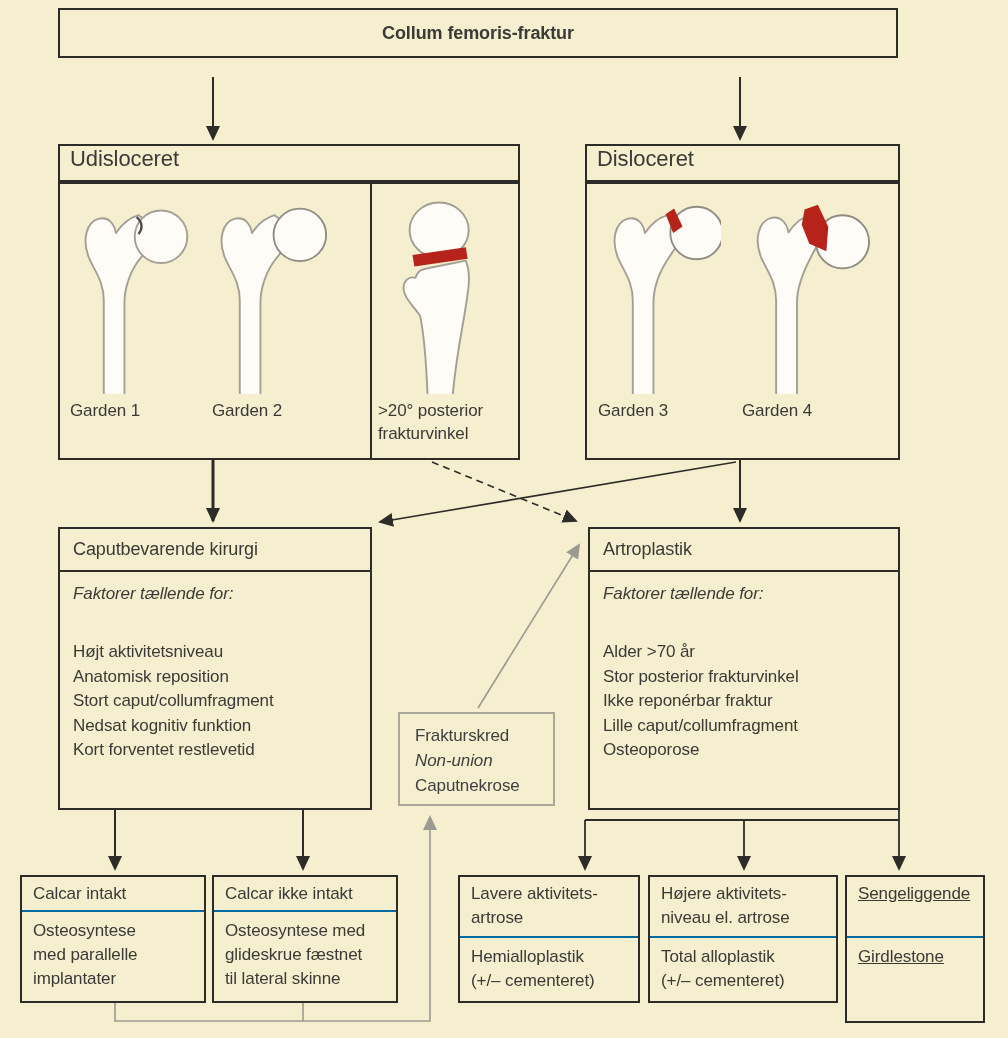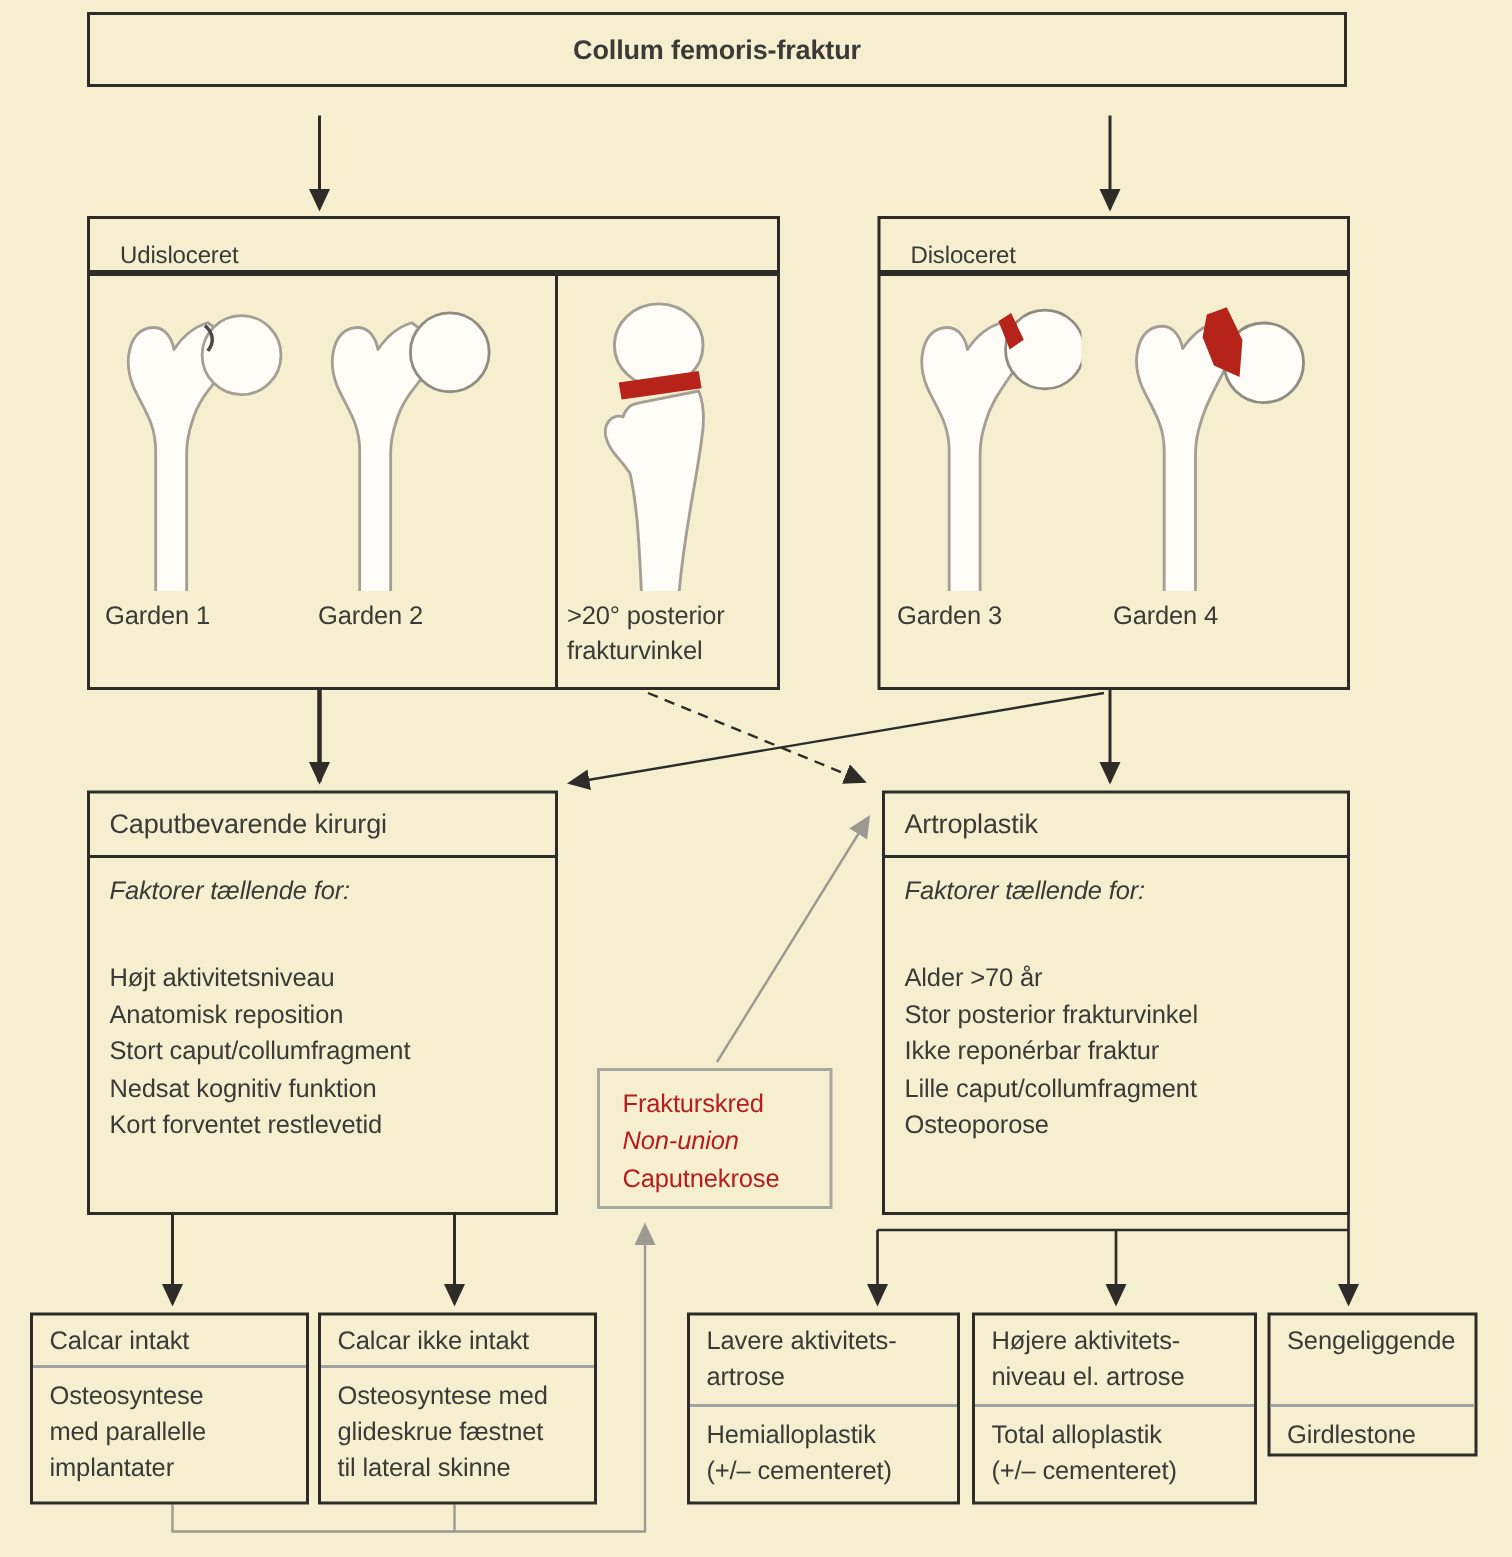--- a/index.html
+++ b/index.html
@@ -3,36 +3,36 @@
 <meta charset="utf-8">
 <style>
   html,body{margin:0;padding:0;background:#f5efd0;}
   .canvas{
     position:relative;width:1008px;height:1038px;background:#f5efd0;
     font-family:"Liberation Sans","DejaVu Sans",sans-serif;color:#3b3a36;
     letter-spacing:-0.1px;overflow:hidden;
   }
   svg.connectors{position:absolute;left:0;top:0;pointer-events:none;}
   .box{position:absolute;border:2px solid #2e2c28;box-sizing:border-box;background:transparent;}
-  .gray-box{position:absolute;border:2px solid #aaa89e;box-sizing:border-box;color:#b91c1c;}
+  .gray-box{position:absolute;border:2px solid #aaa89e;box-sizing:border-box;color:#404040;}
   .title-box{display:flex;align-items:center;justify-content:center;font-weight:bold;font-size:18px;}
-  .hdr-strip{display:flex;align-items:flex-end;padding:0 20px;font-size:16px;}
+  .hdr-strip{display:flex;align-items:flex-start;padding:0 10px;font-size:22px;}
   .img-box{}
   .cell-divider{position:absolute;top:0;bottom:0;border-left:2px solid #2e2c28;}
   .fig{position:absolute;}
   .fig-label{position:absolute;font-size:17px;line-height:21px;}
   .mid-box .mb-header{height:41px;border-bottom:2px solid #2e2c28;display:flex;align-items:center;padding:0 13px;font-size:18px;}
   .mid-box .mb-content{padding:12px 13px 0;}
   .factors-heading{font-style:italic;font-size:17px;margin-bottom:36px;}
   .factors-list .ln{font-size:17px;line-height:24.5px;}
   .fail-content{padding:9px 15px 0;}
   .fail-line{font-size:17px;line-height:25px;}
   .fail-line.it{font-style:italic;}
   .bb{position:absolute;border:2px solid #2e2c28;box-sizing:border-box;}
-  .bb .bb-hdr{border-bottom:2px solid #a3a3a3;padding:5px 11px 0;box-sizing:border-box;}
+  .bb .bb-hdr{border-bottom:2px solid #0369a1;padding:5px 11px 0;box-sizing:border-box;}
   .bb .bb-hdr .ln,.bb .bb-body .ln{font-size:17px;line-height:24px;}
   .bb .bb-hdr.h1{height:35px;}
   .bb .bb-hdr.h2{height:61px;}
   .bb .bb-body{padding:7px 11px 0;}
 </style>
 </head>
 <body>
 
 <div class="canvas">
 
@@ -190,21 +190,21 @@
   <div class="bb" style="left:648px;top:875px;width:190px;height:128px;">
     <div class="bb-hdr h2">
         <div class="ln">Højere aktivitets-</div>
         <div class="ln">niveau el. artrose</div>
       </div>
     <div class="bb-body">
         <div class="ln">Total alloplastik</div>
         <div class="ln">(+/– cementeret)</div>
       </div>
   </div>
-  <div class="bb" style="left:845px;top:875px;width:140px;height:96px;">
+  <div class="bb" style="left:845px;top:875px;width:140px;height:148px;text-decoration:underline;">
     <div class="bb-hdr h2">
         <div class="ln">Sengeliggende</div>
       </div>
     <div class="bb-body">
         <div class="ln">Girdlestone</div>
       </div>
   </div>
 
 </div>
 

